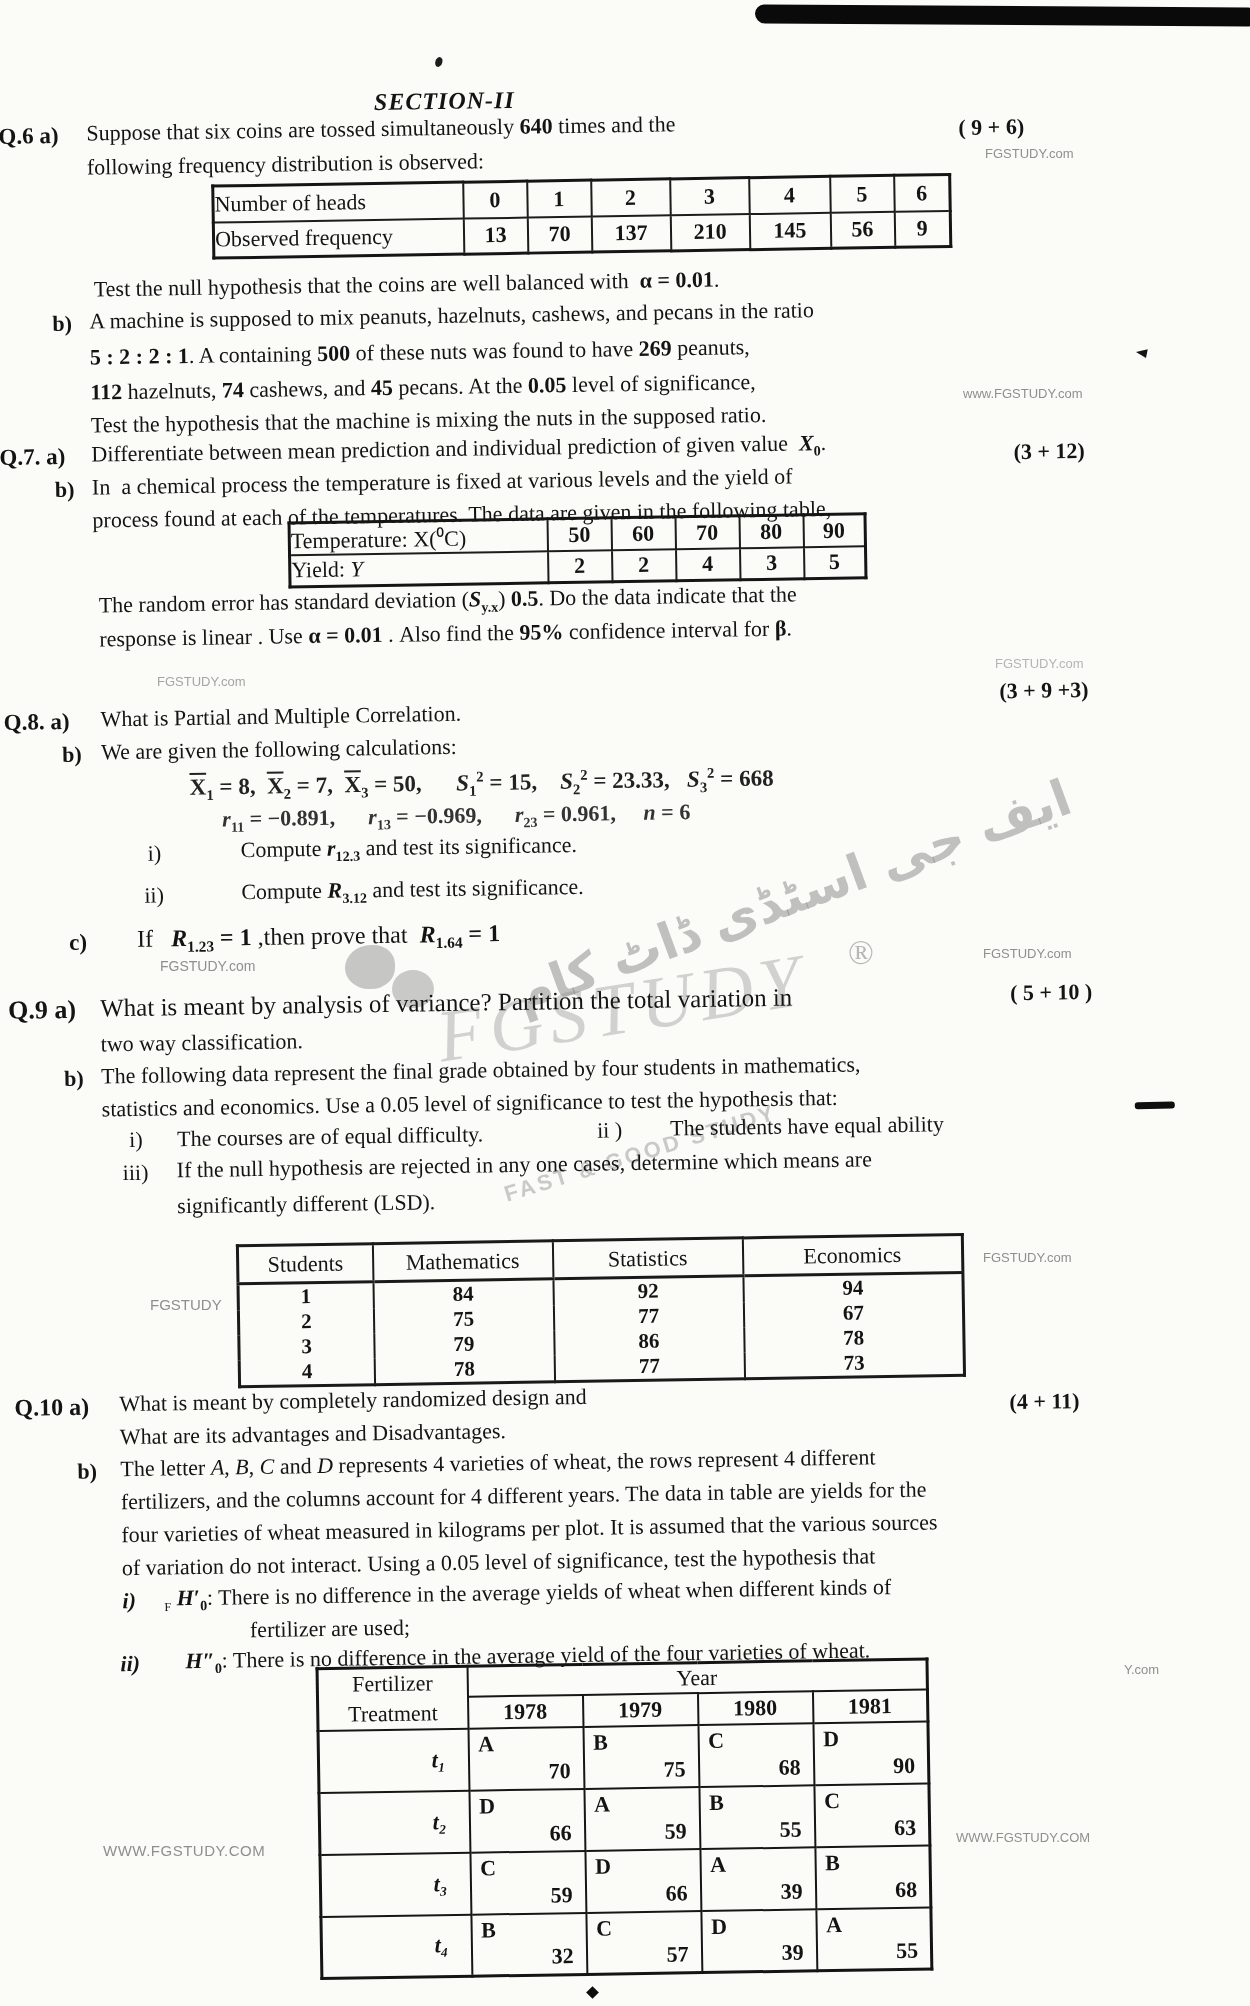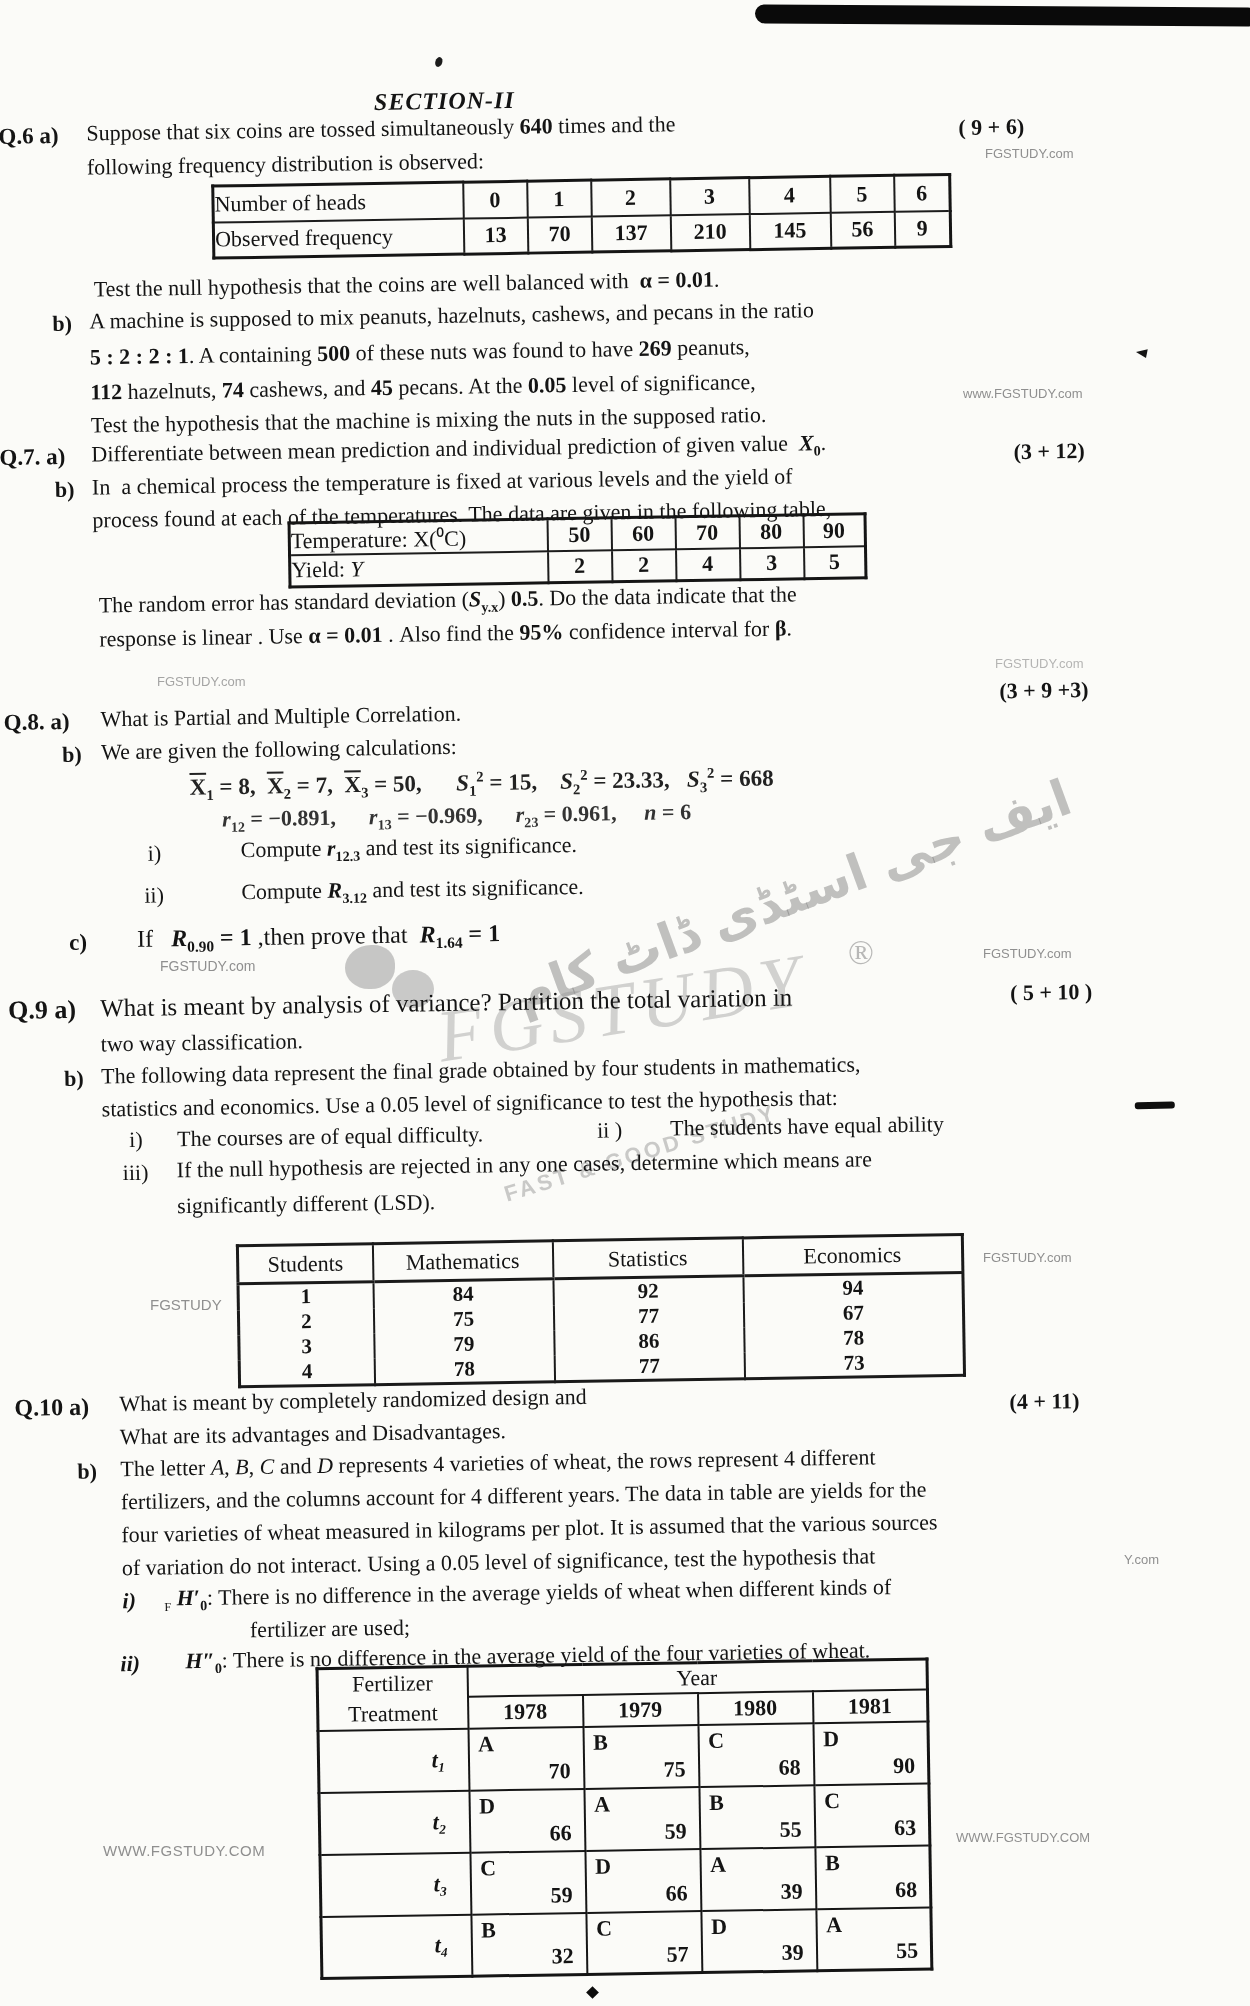--- a/index.html
+++ b/index.html
@@ -61,21 +61,21 @@
   <div class="wm" style="left:985px;top:146px;">FGSTUDY.com</div>
   <div class="wm" style="left:963px;top:386px;">www.FGSTUDY.com</div>
   <div class="wm" style="left:995px;top:656px;opacity:.65;">FGSTUDY.com</div>
   <div class="wm" style="left:157px;top:674px;opacity:.8;">FGSTUDY.com</div>
   <div class="wm" style="left:160px;top:958px;font-size:14px;">FGSTUDY.com</div>
   <div class="wm" style="left:983px;top:946px;">FGSTUDY.com</div>
   <div class="wm" style="left:150px;top:1296px;font-size:15px;">FGSTUDY</div>
   <div class="wm" style="left:983px;top:1250px;">FGSTUDY.com</div>
   <div class="wm" style="left:103px;top:1842px;font-size:15px;letter-spacing:.5px;">WWW.FGSTUDY.COM</div>
   <div class="wm" style="left:956px;top:1830px;">WWW.FGSTUDY.COM</div>
-  <div class="wm" style="left:1124px;top:1552px;">Y.com</div>
+  <div class="wm" style="left:1124px;top:1662px;">Y.com</div>
 
   <div class="wm-big" style="left:345px;top:945px;width:50px;height:44px;background:rgba(120,120,120,.40);border-radius:55% 45% 50% 50%;"></div>
   <div class="wm-big" style="left:392px;top:970px;width:42px;height:38px;background:rgba(120,120,120,.38);border-radius:50%;"></div>
   <div class="wm-big" style="left:505px;top:972px;width:600px;font-family:'DejaVu Sans',sans-serif;font-size:50px;font-weight:bold;color:rgba(110,110,110,.42);transform:rotate(-20deg);transform-origin:0 50%;direction:rtl;white-space:nowrap;">ایف جی اسٹڈی ڈاٹ کام</div>
   <div class="wm-big" style="left:438px;top:995px;font-size:74px;font-style:italic;letter-spacing:7px;color:rgba(150,150,150,.42);transform:rotate(-9deg);transform-origin:0 50%;white-space:nowrap;">FGSTUDY</div>
   <div class="wm-big" style="left:505px;top:1182px;font-family:'Liberation Sans',sans-serif;font-size:22px;font-weight:bold;letter-spacing:3px;color:rgba(140,140,140,.45);transform:rotate(-17deg);transform-origin:0 50%;white-space:nowrap;">FAST &amp; GOOD STUDY</div>
   <div class="wm-big" style="left:848px;top:934px;font-size:34px;color:rgba(130,130,130,.55);">®</div>
 
   <div class="rot">
 
@@ -169,27 +169,27 @@
 
     <div class="ln" style="left:105px;top:594px;">The random error has standard deviation (<b><i>S</i><sub>y.x</sub></b>) <b>0.5</b>. Do the data indicate that the</div>
     <div class="ln" style="left:105px;top:628px;">response is linear . Use <b>α = 0.01</b> . Also find the <b>95%</b> confidence interval for <b>β</b>.</div>
 
     <div class="marks" style="left:1004px;top:694px;">(3 + 9 +3)</div>
     <div class="qlab" style="left:8px;top:710px;">Q.8. a)</div>
     <div class="ln" style="left:105px;top:708px;">What is Partial and Multiple Correlation.</div>
     <div class="qlab" style="left:66px;top:743px;font-size:22px;">b)</div>
     <div class="ln" style="left:105px;top:741px;">We are given the following calculations:</div>
     <div class="ln eq" style="left:193px;top:776px;"><span class="ov">X</span><sub>1</sub> = 8,&nbsp;&nbsp;<span class="ov">X</span><sub>2</sub> = 7,&nbsp;&nbsp;<span class="ov">X</span><sub>3</sub> = 50,&nbsp;&nbsp;&nbsp;&nbsp;&nbsp;&nbsp;<i>S</i><sub>1</sub><sup>2</sup> = 15,&nbsp;&nbsp;&nbsp;&nbsp;<i>S</i><sub>2</sub><sup>2</sup> = 23.33,&nbsp;&nbsp;&nbsp;<i>S</i><sub>3</sub><sup>2</sup> = 668</div>
-    <div class="ln eq2" style="left:225px;top:810px;"><i>r</i><sub>12</sub> = −0.891,&nbsp;&nbsp;&nbsp;&nbsp;&nbsp;&nbsp;<i>r</i><sub>13</sub> = −0.969,&nbsp;&nbsp;&nbsp;&nbsp;&nbsp;&nbsp;<i>r</i><sub>23</sub> = 0.961,&nbsp;&nbsp;&nbsp;&nbsp;&nbsp;<i>n</i> = 6</div>
+    <div class="ln eq2" style="left:225px;top:810px;"><i>r</i><sub>11</sub> = −0.891,&nbsp;&nbsp;&nbsp;&nbsp;&nbsp;&nbsp;<i>r</i><sub>13</sub> = −0.969,&nbsp;&nbsp;&nbsp;&nbsp;&nbsp;&nbsp;<i>r</i><sub>23</sub> = 0.961,&nbsp;&nbsp;&nbsp;&nbsp;&nbsp;<i>n</i> = 6</div>
     <div class="ln" style="left:150px;top:843px;">i)</div>
     <div class="ln" style="left:243px;top:841px;">Compute <b><i>r</i><sub>12.3</sub></b> and test its significance.</div>
     <div class="ln" style="left:146px;top:885px;">ii)</div>
     <div class="ln" style="left:243px;top:883px;">Compute <b><i>R</i><sub>3.12</sub></b> and test its significance.</div>
     <div class="qlab" style="left:70px;top:931px;">c)</div>
-    <div class="ln" style="left:138px;top:928px;font-size:24px;">If&nbsp;&nbsp; <b><i>R</i><sub>0.90</sub> = 1</b> ,then prove that&nbsp;&nbsp;<b><i>R</i><sub>1.64</sub> = 1</b></div>
+    <div class="ln" style="left:138px;top:928px;font-size:24px;">If&nbsp;&nbsp; <b><i>R</i><sub>1.23</sub> = 1</b> ,then prove that&nbsp;&nbsp;<b><i>R</i><sub>1.64</sub> = 1</b></div>
 
     <div class="qlab" style="left:8px;top:996px;font-size:26px;">Q.9 a)</div>
     <div class="ln" style="left:100px;top:996px;font-size:25px;">What is meant by analysis of variance? Partition the total variation in</div>
     <div class="marks" style="left:1010px;top:996px;">( 5 + 10 )</div>
     <div class="ln" style="left:100px;top:1033px;">two way classification.</div>
     <div class="qlab" style="left:63px;top:1067px;font-size:22px;">b)</div>
     <div class="ln" style="left:100px;top:1065px;">The following data represent the final grade obtained by four students in mathematics,</div>
     <div class="ln" style="left:100px;top:1098px;">statistics and economics. Use a 0.05 level of significance to test the hypothesis that:</div>
     <div class="ln" style="left:127px;top:1129px;">i)</div>
     <div class="ln" style="left:175px;top:1129px;">The courses are of equal difficulty.</div>

